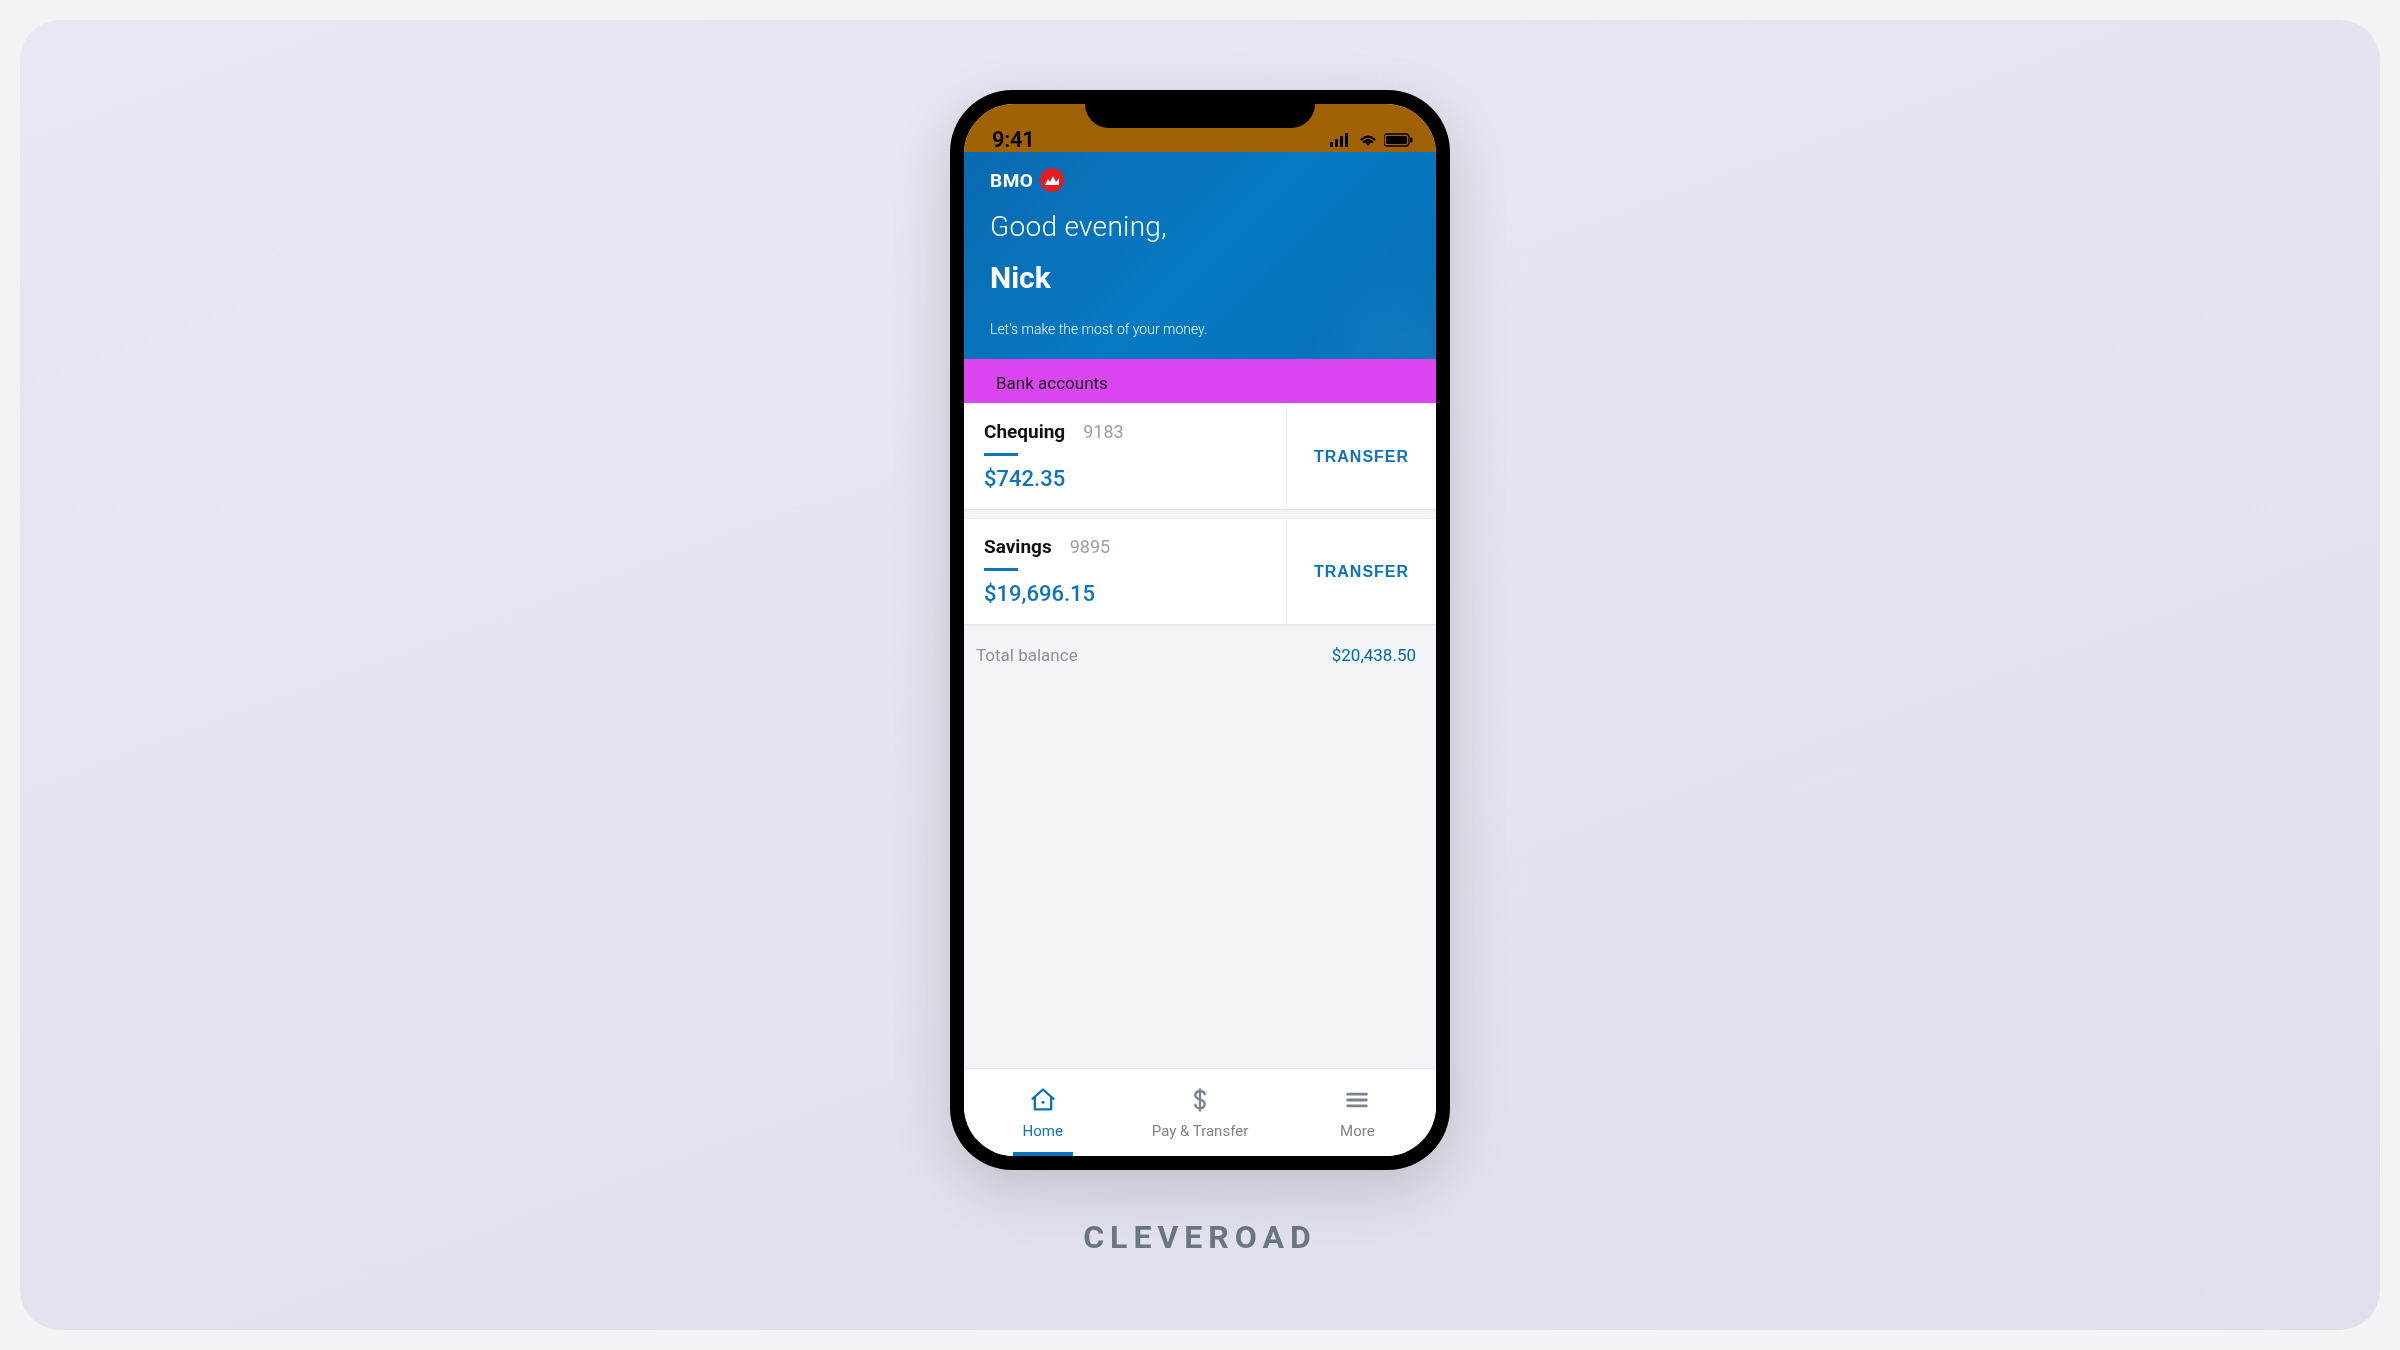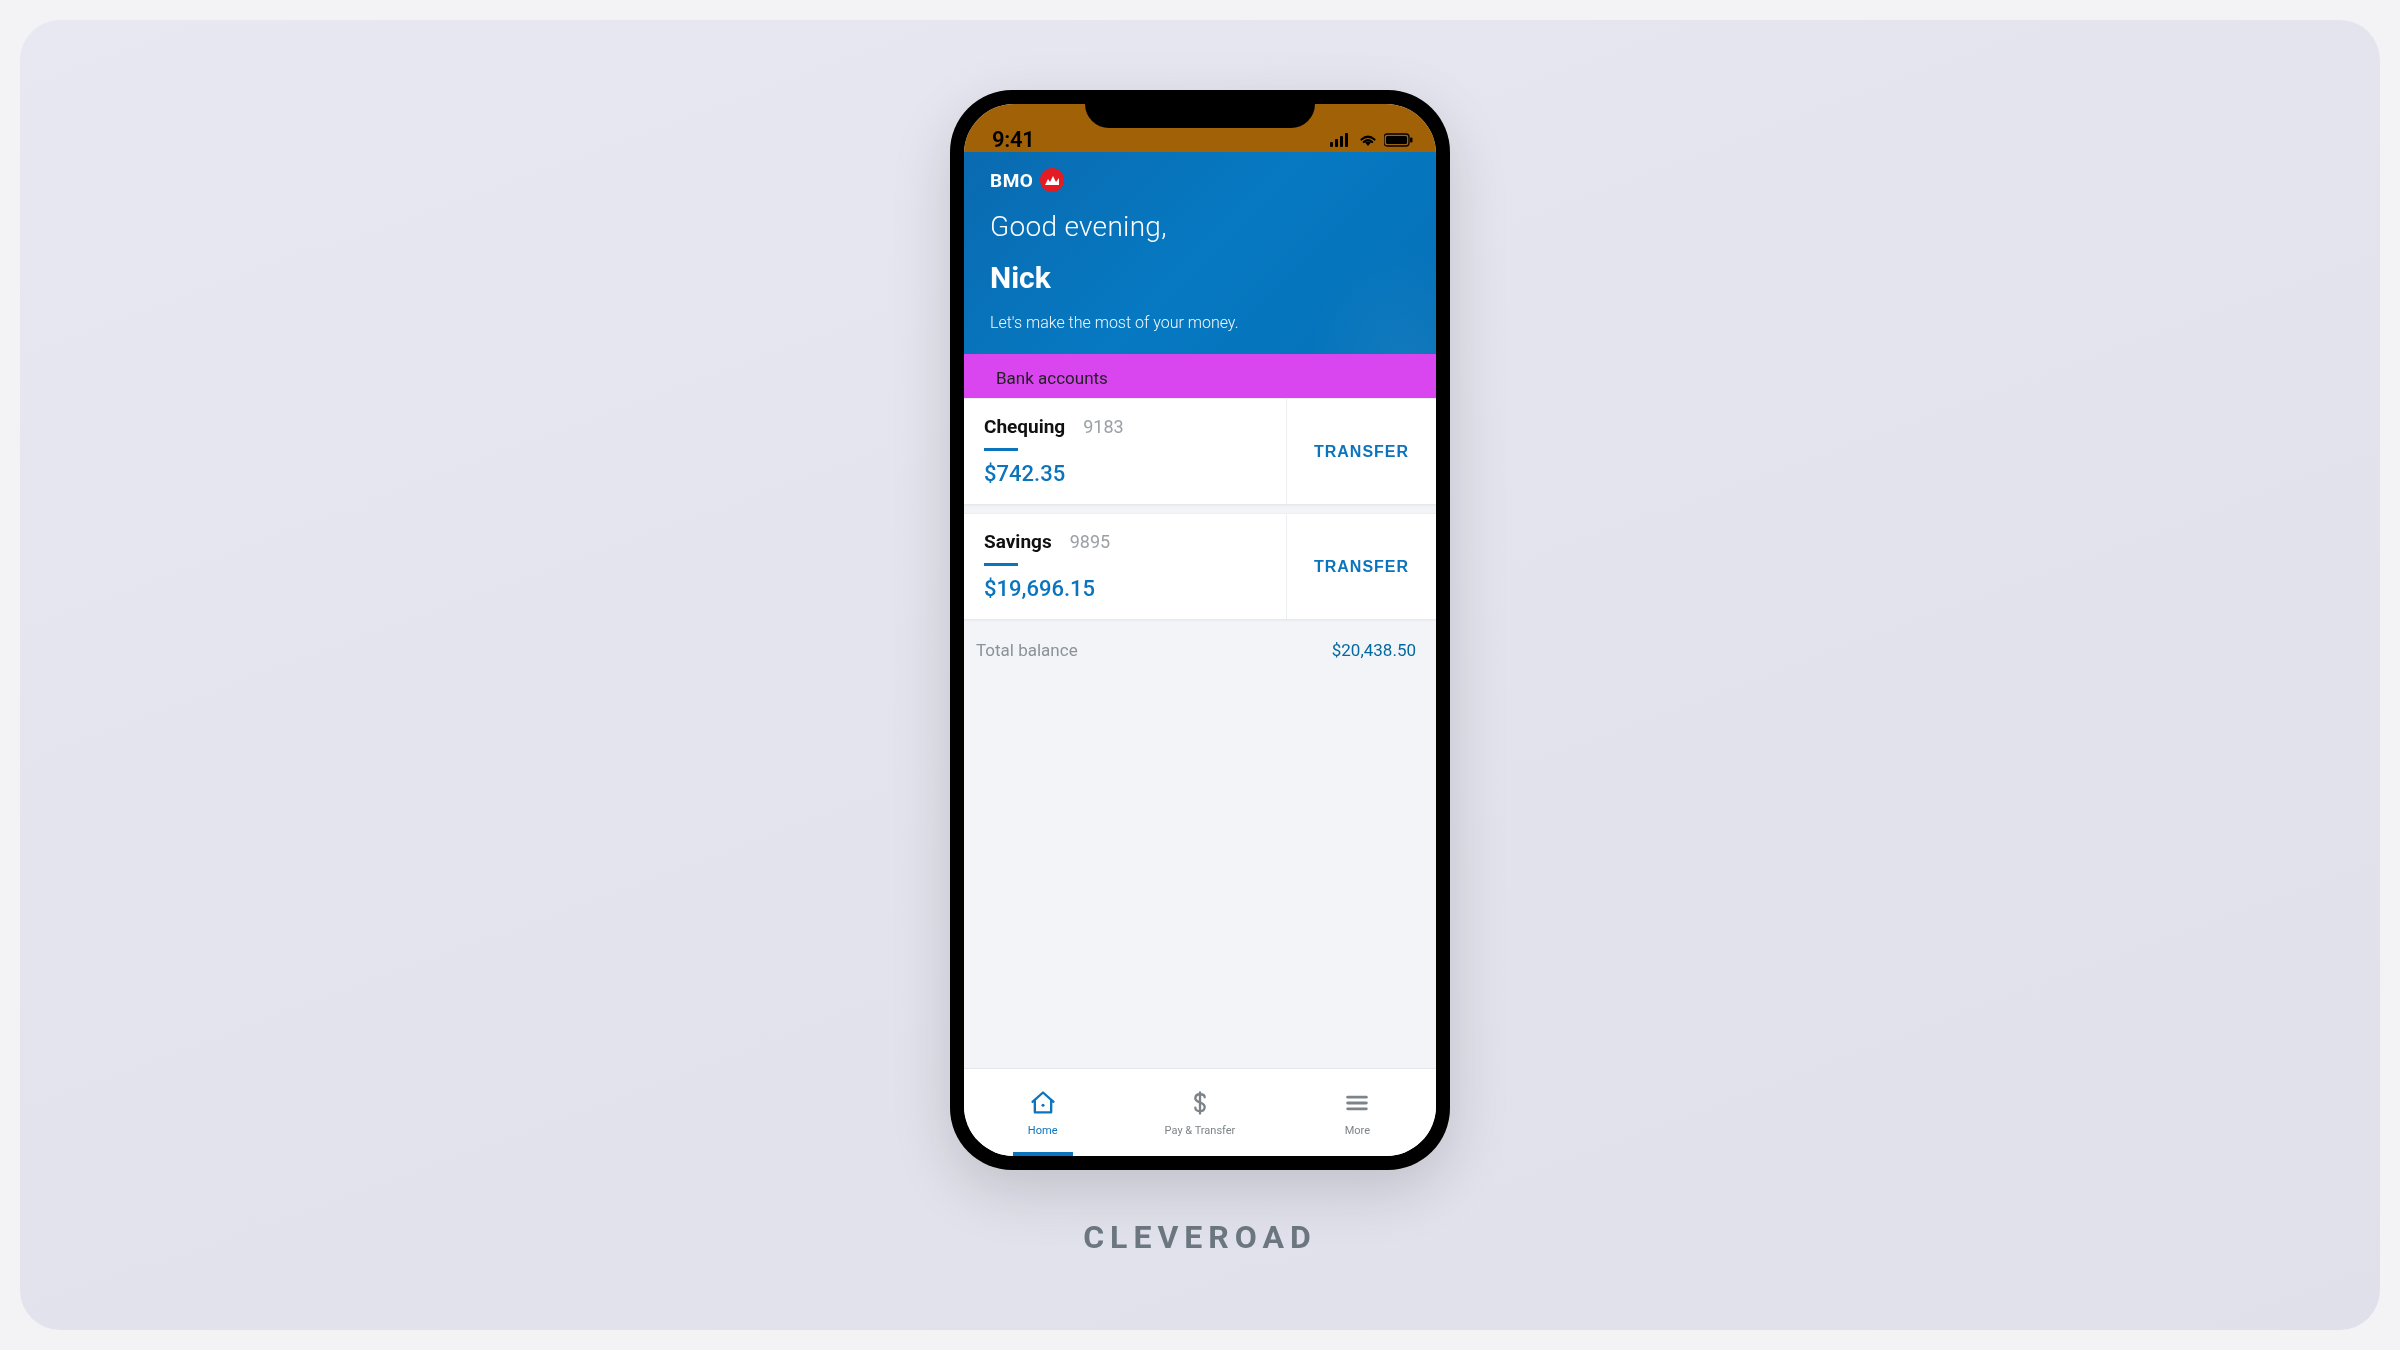--- a/index.html
+++ b/index.html
@@ -89,21 +89,21 @@
     margin-bottom: 18px;
   }
   .brand-text { font-size: 19px; font-weight: 700; letter-spacing: 0.5px; }
   .brand-badge {
     width: 24px; height: 24px; border-radius: 50%;
     background: #e31b23;
     display: flex; align-items: center; justify-content: center;
   }
   .greeting-line { font-size: 28px; font-weight: 300; letter-spacing: 0.3px; }
   .greeting-name { font-size: 30px; font-weight: 700; margin-top: 17px; }
-  .tagline { font-size: 16px; margin-top: 18px; font-weight: 300; opacity: 0.95; }
+  .tagline { font-size: 14px; margin-top: 26px; font-weight: 300; opacity: 0.95; }
 
   .section-header {
     padding: 14px 20px 10px 32px;
     font-size: 17px;
     color: #222;
     background: #d946ef;
   }
 
   .card {
     background: #fff;
@@ -153,21 +153,21 @@
     align-items: stretch;
   }
   .tab {
     flex: 1;
     display: flex;
     flex-direction: column;
     align-items: center;
     justify-content: center;
     gap: 4px;
     color: #7d8489;
-    font-size: 11px;
+    font-size: 15px;
     position: relative;
     cursor: pointer;
   }
   .tab.active { color: #0b74bc; }
   .tab.active::after {
     content: '';
     position: absolute;
     bottom: 0; left: 50%; transform: translateX(-50%);
     width: 60px; height: 4px; background: #0b74bc;
   }

